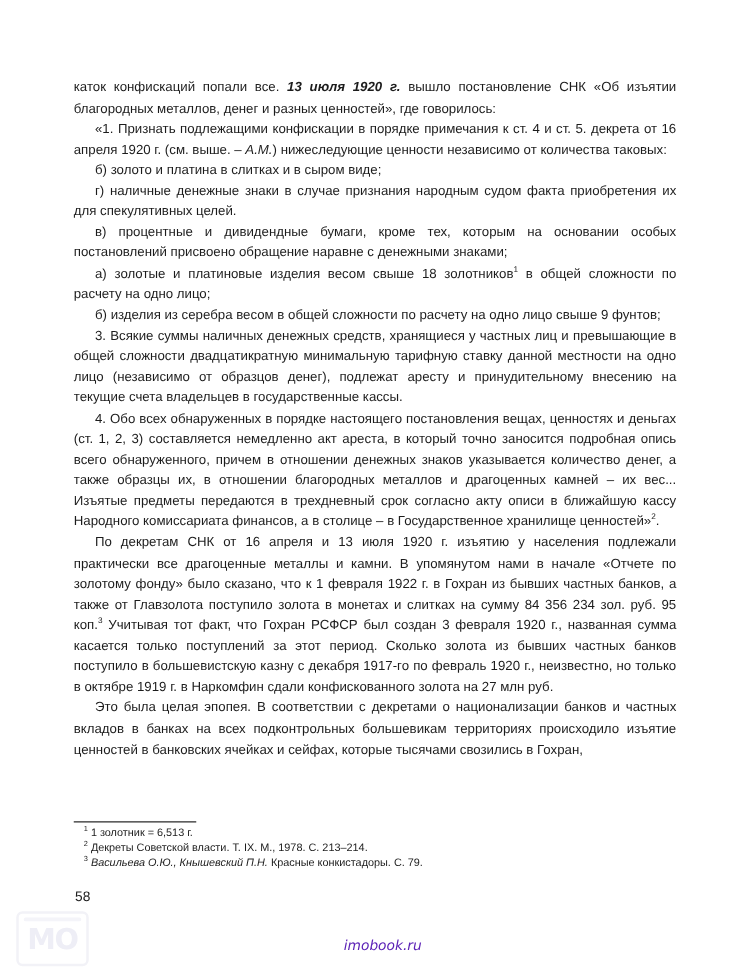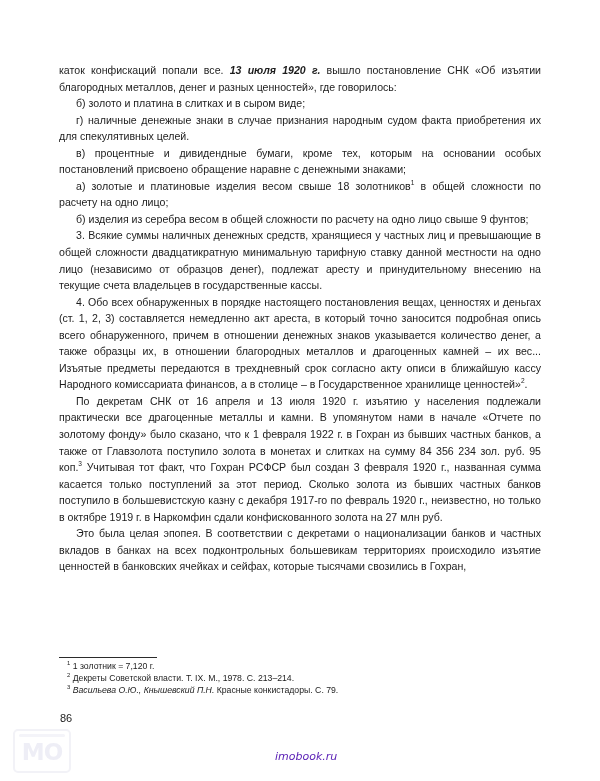--- a/index.html
+++ b/index.html
@@ -136,41 +136,42 @@
     font-family: "DejaVu Sans", sans-serif;
   }
 </style>
 </head>
 <body>
 
 <div class="page">
 
   <div class="content" id="body-column">
       <p class="para noindent"><span>каток конфискаций попали все. </span><b class="bi">13 июля 1920 г.</b><span> вышло постановление СНК «Об изъятии благородных металлов, денег и разных ценностей», где говорилось:</span></p>
+      <p class="para indent"><span>«1. Признать подлежащими конфискации в порядке примечания к ст. 4 и ст. 5. декрета от 16 апреля 1920 г. (см. выше. – </span><i class="it">А.М.</i><span>) нижеследующие ценности независимо от количества таковых:</span></p>
       <p class="para indent"><span>б) золото и платина в слитках и в сыром виде;</span></p>
       <p class="para indent"><span>г) наличные денежные знаки в случае признания народным судом факта приобретения их для спекулятивных целей.</span></p>
       <p class="para indent"><span>в) процентные и дивидендные бумаги, кроме тех, которым на основании особых постановлений присвоено обращение наравне с денежными знаками;</span></p>
       <p class="para indent"><span>а) золотые и платиновые изделия весом свыше 18 золотников</span><sup>1</sup><span> в общей сложности по расчету на одно лицо;</span></p>
       <p class="para indent"><span>б) изделия из серебра весом в общей сложности по расчету на одно лицо свыше 9 фунтов;</span></p>
       <p class="para indent"><span>3. Всякие суммы наличных денежных средств, хранящиеся у частных лиц и превышающие в общей сложности двадцатикратную минимальную тарифную ставку данной местности на одно лицо (независимо от образцов денег), подлежат аресту и принудительному внесению на текущие счета владельцев в государственные кассы.</span></p>
       <p class="para indent"><span>4. Обо всех обнаруженных в порядке настоящего постановления вещах, ценностях и деньгах (ст. 1, 2, 3) составляется немедленно акт ареста, в который точно заносится подробная опись всего обнаруженного, причем в отношении денежных знаков указывается количество денег, а также образцы их, в отношении благородных металлов и драгоценных камней – их вес... Изъятые предметы передаются в трехдневный срок согласно акту описи в ближайшую кассу Народного комиссариата финансов, а в столице – в Государственное хранилище ценностей»</span><sup>2</sup><span>.</span></p>
       <p class="para indent"><span>По декретам СНК от 16 апреля и 13 июля 1920 г. изъятию у населения подлежали практически все драгоценные металлы и камни. В упомянутом нами в начале «Отчете по золотому фонду» было сказано, что к 1 февраля 1922 г. в Гохран из бывших частных банков, а также от Главзолота поступило золота в монетах и слитках на сумму 84 356 234 зол. руб. 95 коп.</span><sup>3</sup><span> Учитывая тот факт, что Гохран РСФСР был создан 3 февраля 1920 г., названная сумма касается только поступлений за этот период. Сколько золота из бывших частных банков поступило в большевистскую казну с декабря 1917-го по февраль 1920 г., неизвестно, но только в октябре 1919 г. в Наркомфин сдали конфискованного золота на 27 млн руб.</span></p>
       <p class="para indent"><span>Это была целая эпопея. В соответствии с декретами о национализации банков и частных вкладов в банках на всех подконтрольных большевикам территориях происходило изъятие ценностей в банковских ячейках и сейфах, которые тысячами свозились в Гохран,</span></p>
     </div>
 
   <div class="footnotes">
     <div class="fn-rule"></div>
     <div id="footnote-list">
-        <p class="fn"><sup>1</sup><span> 1 золотник = 7,120 г.</span></p>
+        <p class="fn"><sup>1</sup><span> 1 золотник = 6,513 г.</span></p>
         <p class="fn"><sup>2</sup><span> Декреты Советской власти. Т. IX. М., 1978. С. 213–214.</span></p>
         <p class="fn"><sup>3</sup><i class="it"> Васильева О.Ю., Кнышевский П.Н.</i><span> Красные конкистадоры. С. 79.</span></p>
       </div>
   </div>
 
-  <div class="page-number">86</div>
+  <div class="page-number">58</div>
 
   <div class="wm-logo">
     <div class="bar"></div>
     <div class="mo">MO</div>
   </div>
 
   <div class="wm-site">imobook.ru</div>
 
 </div>
 

